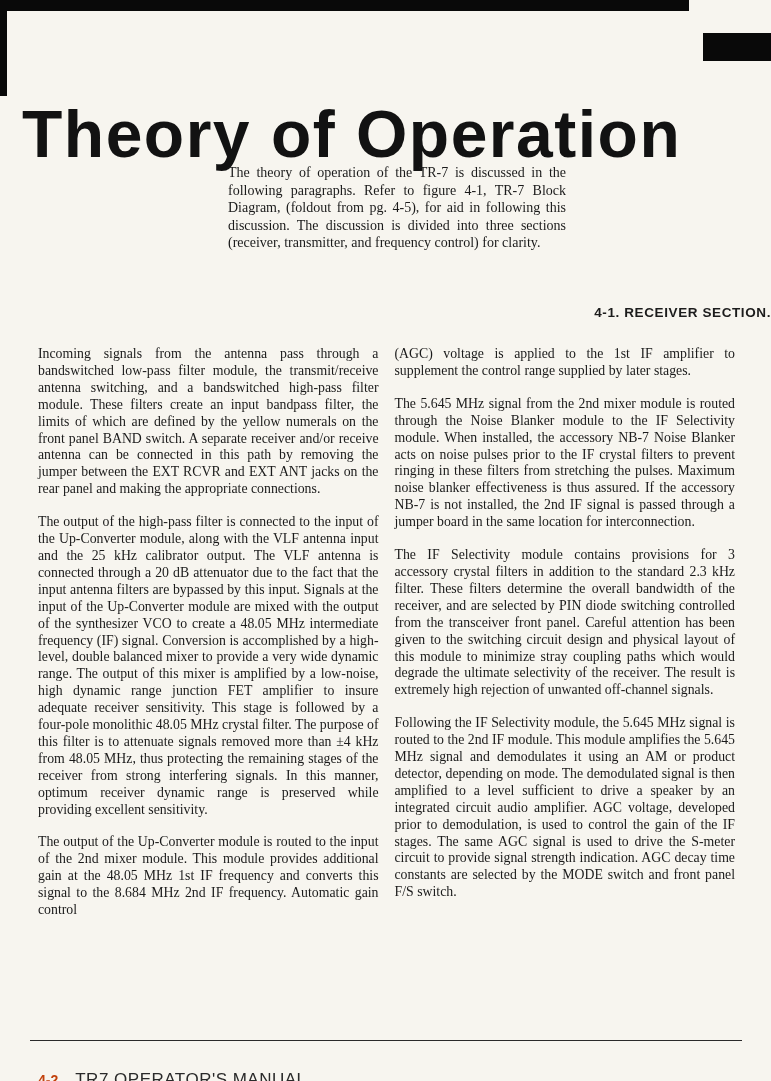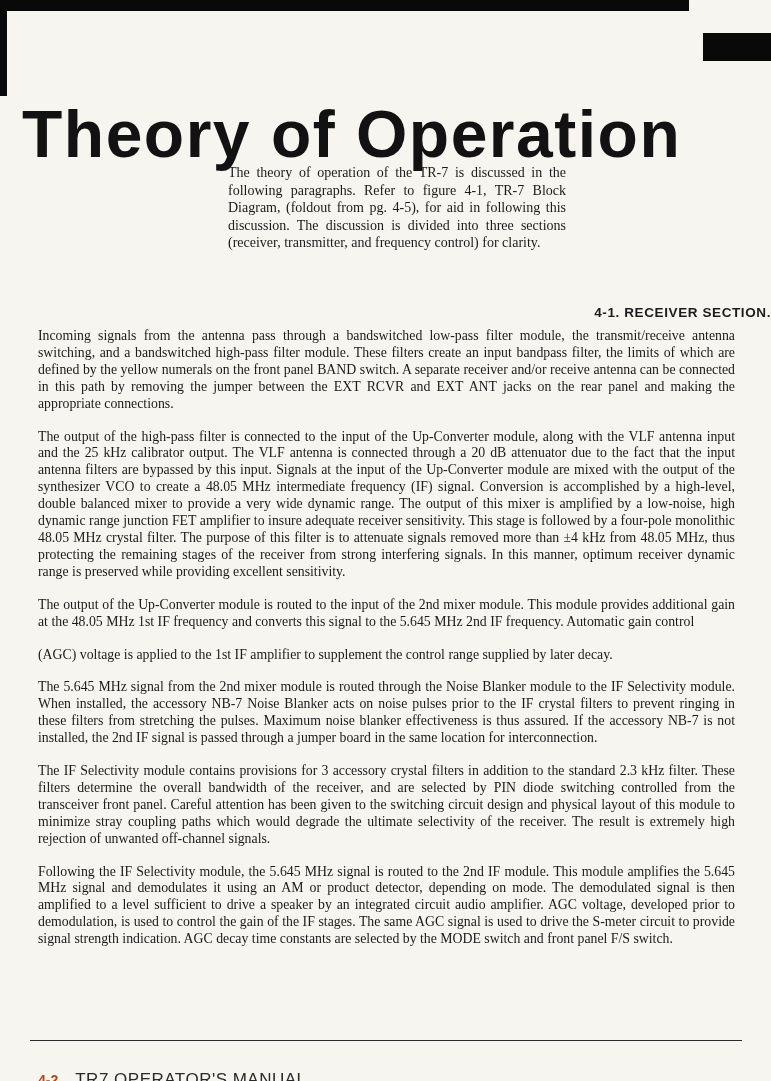--- a/index.html
+++ b/index.html
@@ -62,25 +62,24 @@
     font-weight: 700;
     font-size: 13.5px;
     letter-spacing: 0.6px;
     color: #1c1c1c;
   }
 
   
   .columns {
     position: absolute;
     left: 38px;
-    top: 328px;
+    top: 346px;
     width: 697px;
     display: flex;
     gap: 16px;
-    flex-direction: column;
   }
   .col { flex: 1 1 0; min-width: 0; }
   .col p {
     margin: 0 0 16px 0;
     font-size: 13.8px;
     line-height: 16.9px;
     text-align: justify;
   }
   .col p:last-child { margin-bottom: 0; font-family: Liberation Serif, serif; }
 
@@ -126,24 +125,24 @@
   <h1 class="title">Theory of Operation</h1>
 
   <p class="intro">The theory of operation of the TR-7 is discussed in the following paragraphs. Refer to figure 4-1, TR-7 Block Diagram, (foldout from pg. 4-5), for aid in following this discussion. The discussion is divided into three sections (receiver, transmitter, and frequency control) for clarity.</p>
 
   <h2 class="section-heading">4-1. RECEIVER SECTION.</h2>
 
   <div class="columns">
     <div class="col">
       <p>Incoming signals from the antenna pass through a bandswitched low-pass filter module, the transmit/receive antenna switching, and a bandswitched high-pass filter module. These filters create an input bandpass filter, the limits of which are defined by the yellow numerals on the front panel BAND switch. A separate receiver and/or receive antenna can be connected in this path by removing the jumper between the EXT RCVR and EXT ANT jacks on the rear panel and making the appropriate connections.</p>
       <p>The output of the high-pass filter is connected to the input of the Up-Converter module, along with the VLF antenna input and the 25 kHz calibrator output. The VLF antenna is connected through a 20 dB attenuator due to the fact that the input antenna filters are bypassed by this input. Signals at the input of the Up-Converter module are mixed with the output of the synthesizer VCO to create a 48.05 MHz intermediate frequency (IF) signal. Conversion is accomplished by a high-level, double balanced mixer to provide a very wide dynamic range. The output of this mixer is amplified by a low-noise, high dynamic range junction FET amplifier to insure adequate receiver sensitivity. This stage is followed by a four-pole monolithic 48.05 MHz crystal filter. The purpose of this filter is to attenuate signals removed more than ±4 kHz from 48.05 MHz, thus protecting the remaining stages of the receiver from strong interfering signals. In this manner, optimum receiver dynamic range is preserved while providing excellent sensitivity.</p>
-      <p>The output of the Up-Converter module is routed to the input of the 2nd mixer module. This module provides additional gain at the 48.05 MHz 1st IF frequency and converts this signal to the 5.645 MHz 2nd IF frequency. Automatic gain control</p>
+      <p>The output of the Up-Converter module is routed to the input of the 2nd mixer module. This module provides additional gain at the 48.05 MHz 1st IF frequency and converts this signal to the 8.684 MHz 2nd IF frequency. Automatic gain control</p>
     </div>
     <div class="col">
-      <p>(AGC) voltage is applied to the 1st IF amplifier to supplement the control range supplied by later decay.</p>
+      <p>(AGC) voltage is applied to the 1st IF amplifier to supplement the control range supplied by later stages.</p>
       <p>The 5.645 MHz signal from the 2nd mixer module is routed through the Noise Blanker module to the IF Selectivity module. When installed, the accessory NB-7 Noise Blanker acts on noise pulses prior to the IF crystal filters to prevent ringing in these filters from stretching the pulses. Maximum noise blanker effectiveness is thus assured. If the accessory NB-7 is not installed, the 2nd IF signal is passed through a jumper board in the same location for interconnection.</p>
       <p>The IF Selectivity module contains provisions for 3 accessory crystal filters in addition to the standard 2.3 kHz filter. These filters determine the overall bandwidth of the receiver, and are selected by PIN diode switching controlled from the transceiver front panel. Careful attention has been given to the switching circuit design and physical layout of this module to minimize stray coupling paths which would degrade the ultimate selectivity of the receiver. The result is extremely high rejection of unwanted off-channel signals.</p>
       <p>Following the IF Selectivity module, the 5.645 MHz signal is routed to the 2nd IF module. This module amplifies the 5.645 MHz signal and demodulates it using an AM or product detector, depending on mode. The demodulated signal is then amplified to a level sufficient to drive a speaker by an integrated circuit audio amplifier. AGC voltage, developed prior to demodulation, is used to control the gain of the IF stages. The same AGC signal is used to drive the S-meter circuit to provide signal strength indication. AGC decay time constants are selected by the MODE switch and front panel F/S switch.</p>
     </div>
   </div>
 
   <div class="footer-rule"></div>
 
   <div class="footer">
     <span class="pagenum">4-2</span>

